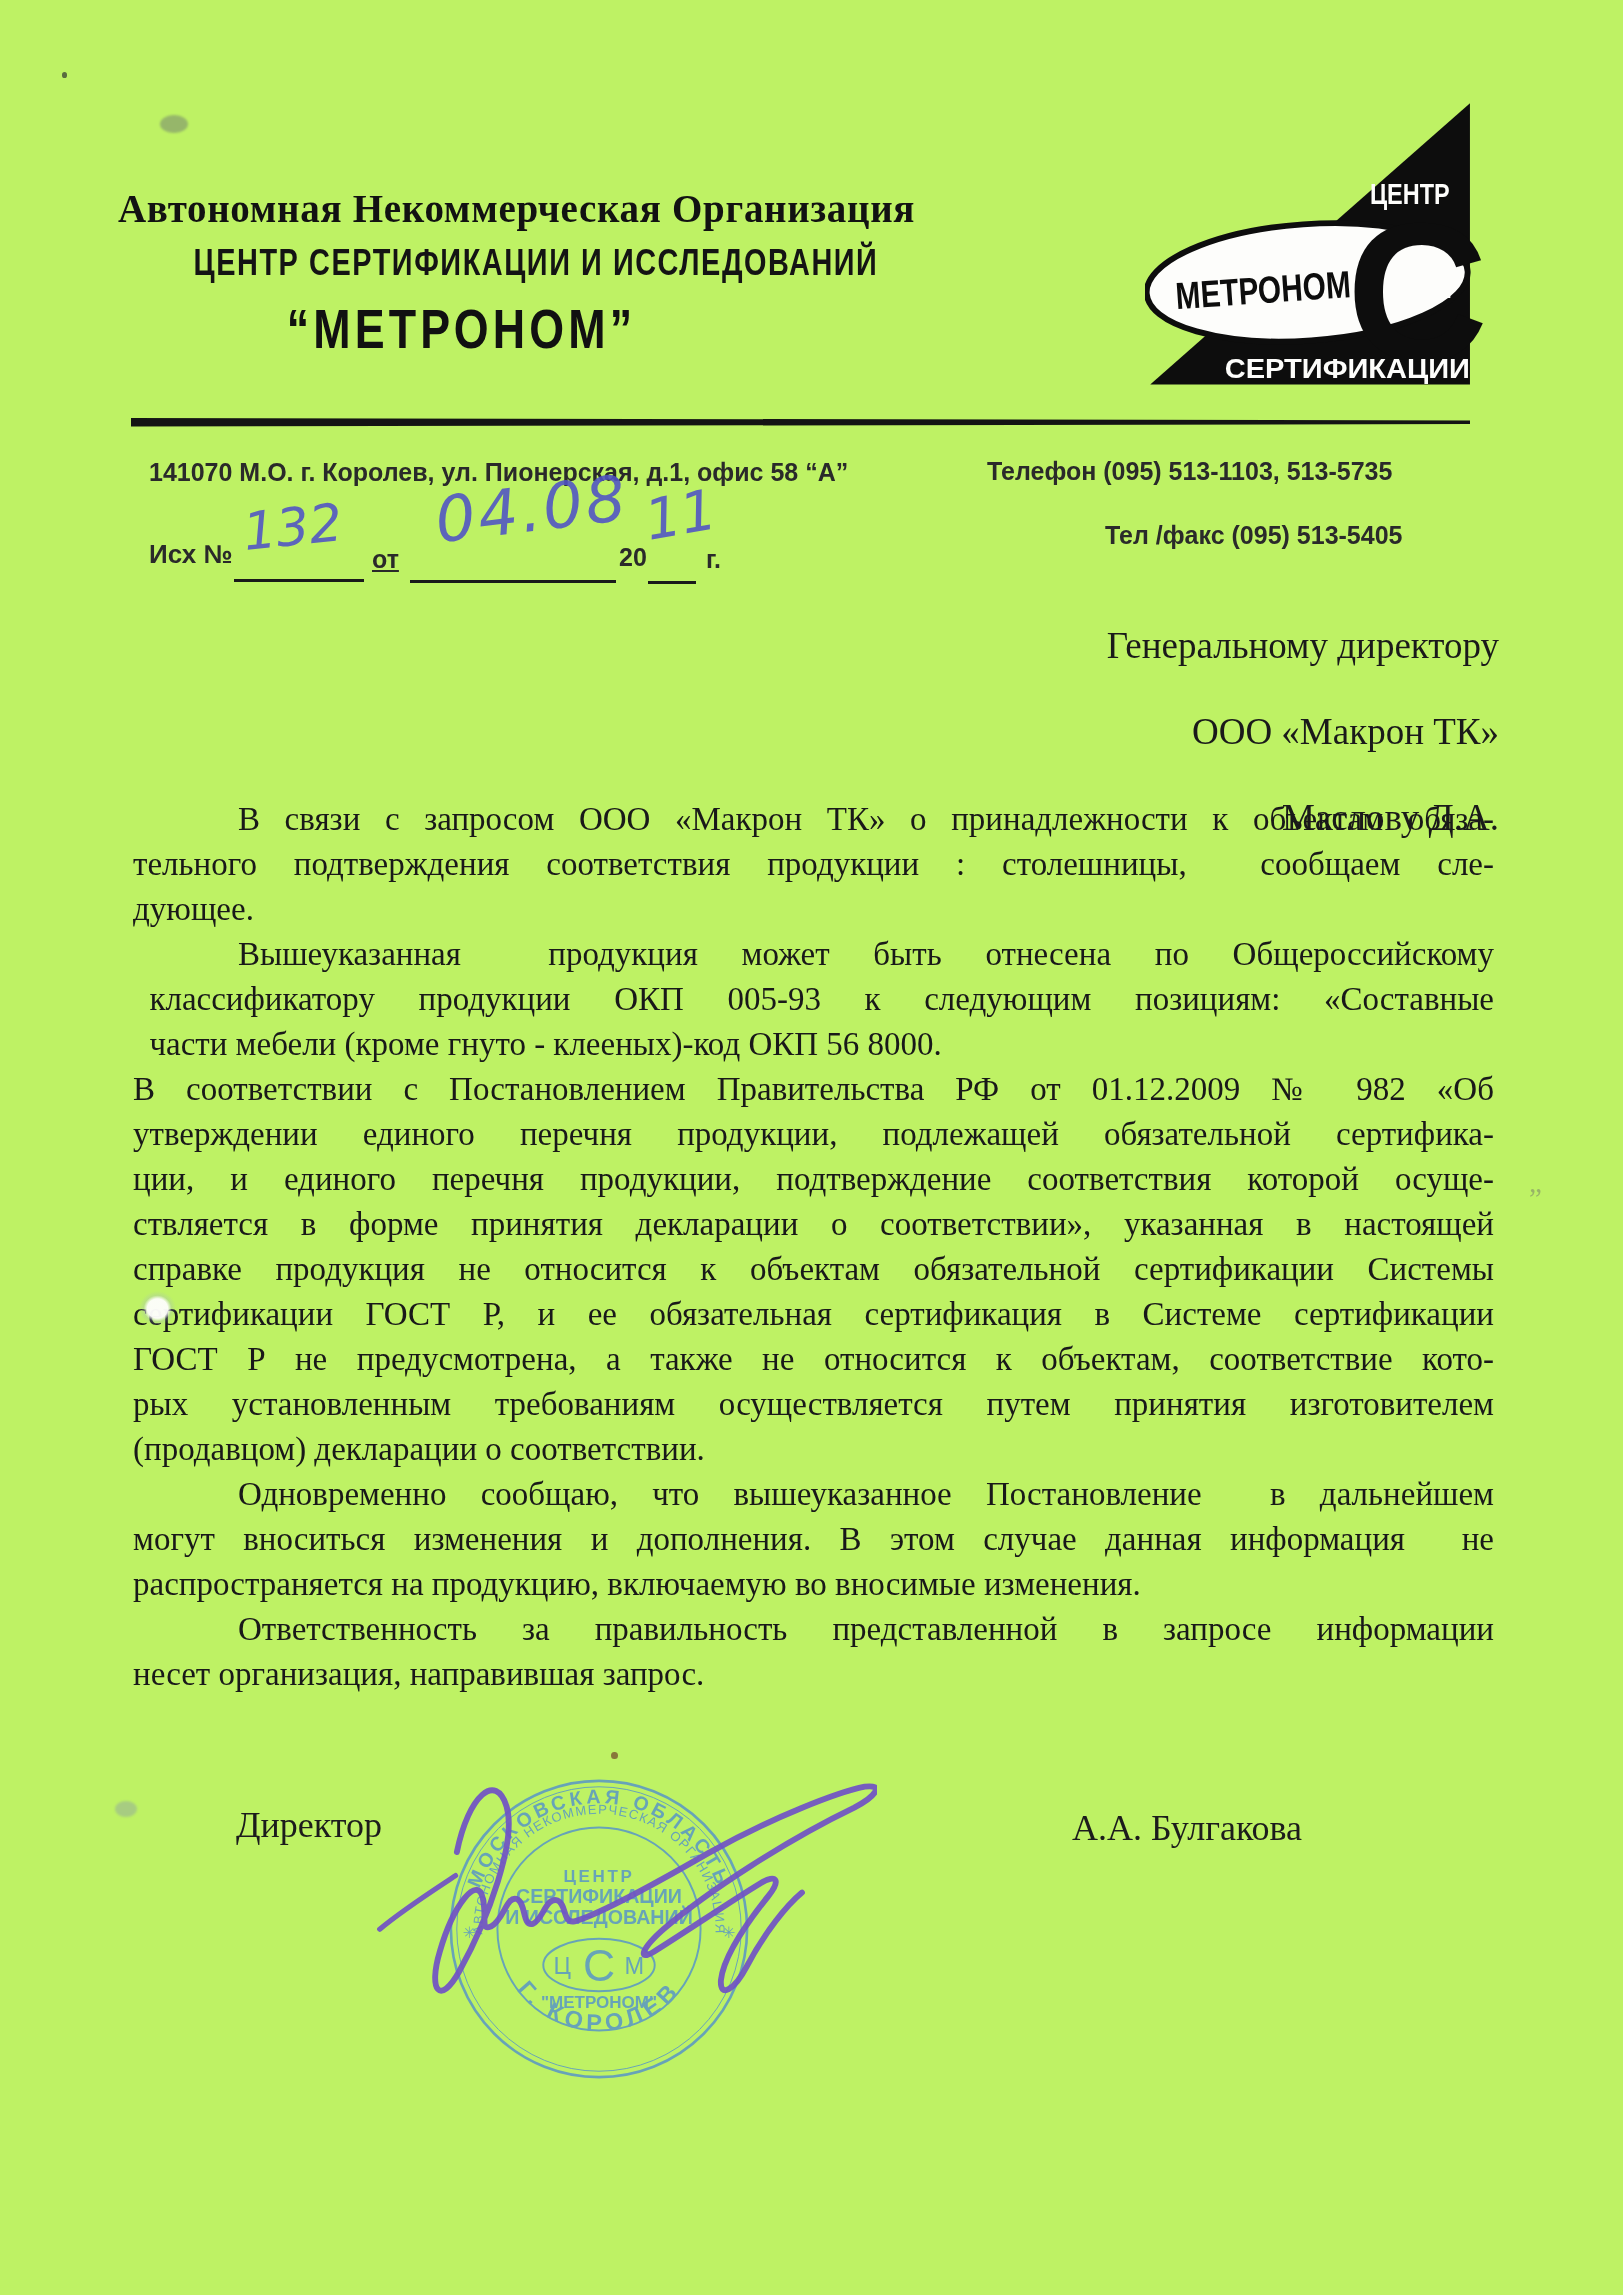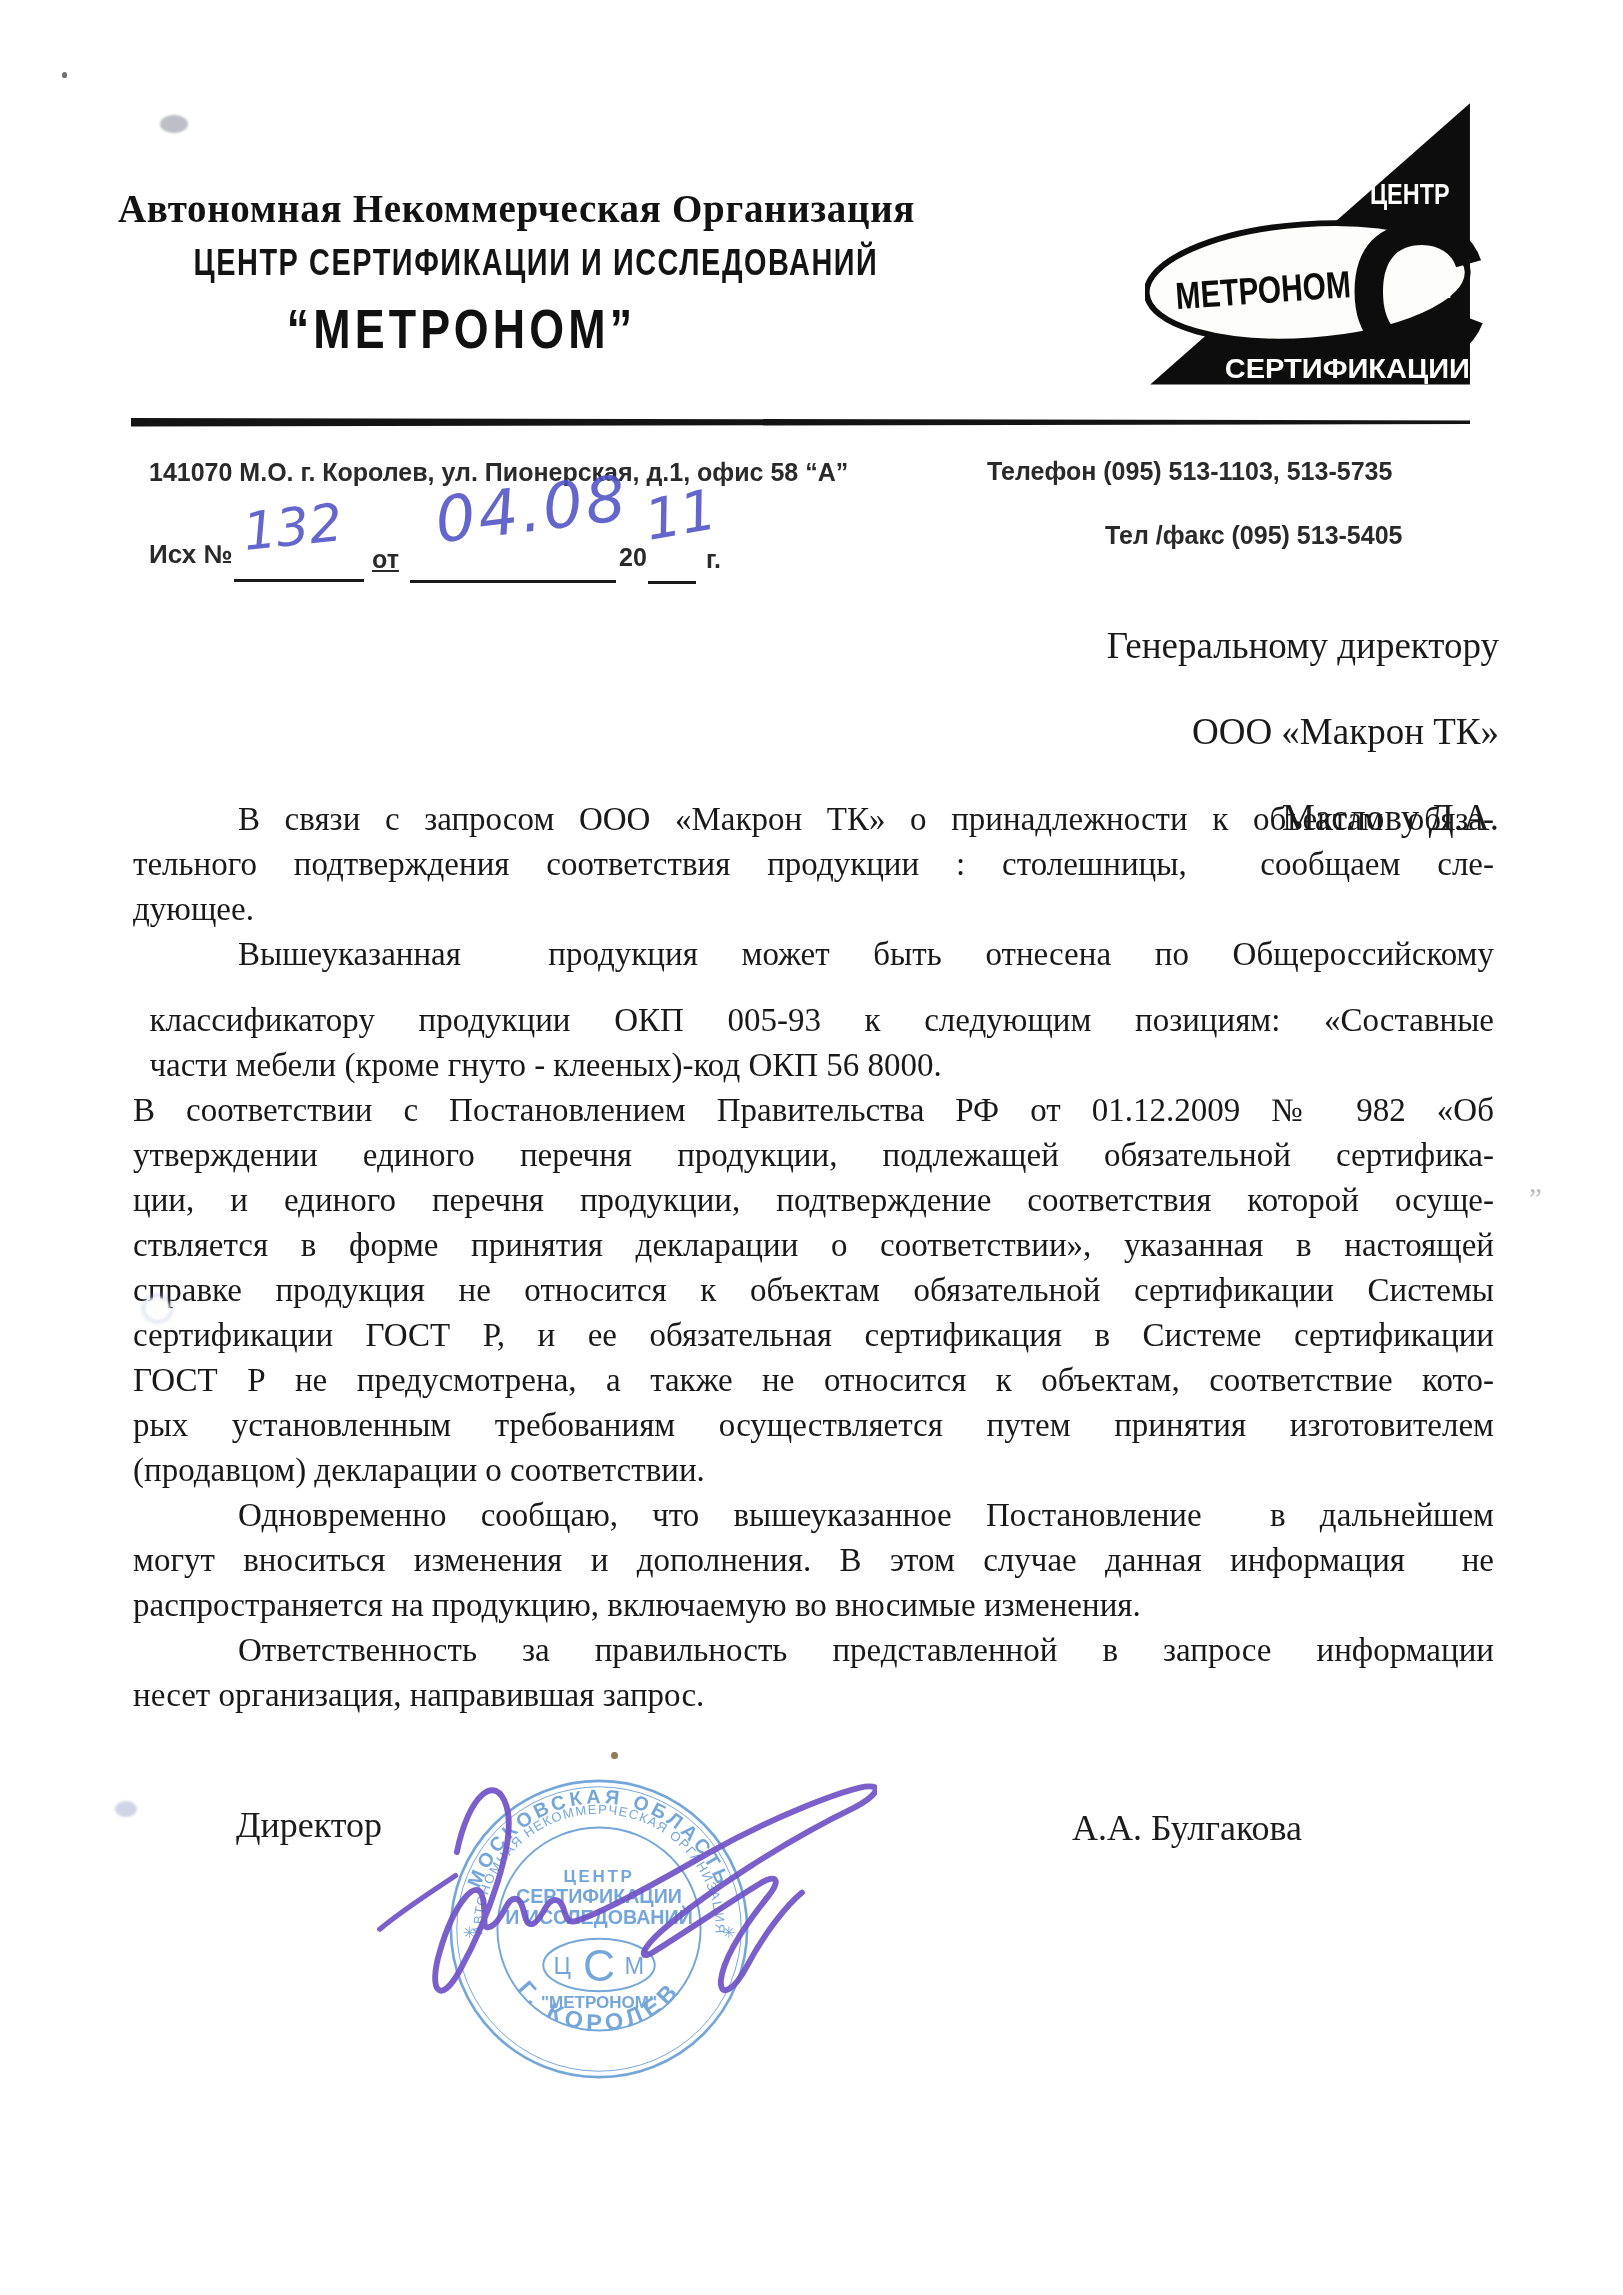--- a/index.html
+++ b/index.html
@@ -1,18 +1,18 @@
 <!DOCTYPE html>
 <html style="font-size:10.5px"><head>
 <meta charset="utf-8">
 <style>
   html,body{margin:0;padding:0;background:#e8e8e6;}
   .page{
     position:relative;width:1623px;height:2295px;margin:0 auto;
-    background:#ffffff;overflow:hidden;
+    background:#bef264;overflow:hidden;
     font-family:"Liberation Serif",serif;color:#161616;
   }
   .abs{position:absolute;}
   .h1{position:absolute;left:118px;top:186px;width:687px;text-align:center;
       font-family:"Liberation Serif",serif;font-weight:bold;font-size:39px;
       letter-spacing:0.7px;color:#121212;white-space:nowrap;}
   .h2{position:absolute;left:118px;top:242px;width:687px;text-align:center;
       font-family:"Liberation Sans",sans-serif;font-weight:bold;font-size:37px;
       letter-spacing:2px;color:#141414;transform:scaleX(.78);white-space:nowrap;}
   .h3{position:absolute;left:118px;top:296px;width:687px;text-align:center;
@@ -105,21 +105,21 @@
     <div>Генеральному директору</div>
     <div>ООО «Макрон ТК»</div>
     <div>Маслову Д.А.</div>
   </div>
 
   <div class="body-col" id="letter-body">
       <div class="bline just" style="text-indent: 105px;">В связи с запросом ООО «Макрон ТК» о принадлежности к объектам обяза-</div>
       <div class="bline just">тельного подтверждения соответствия продукции : столешницы,  сообщаем сле-</div>
       <div class="bline">дующее.</div>
       <div class="bline just" style="text-indent: 105px;">Вышеуказанная  продукция может быть отнесена по Общероссийскому</div>
-      <div class="bline just" style="text-indent: 16.4px; margin-top: 21px;">классификатору продукции ОКП 005-93 к следующим позициям: «Составные</div>
+      <div class="bline just" style="text-indent: 16.4px;">классификатору продукции ОКП 005-93 к следующим позициям: «Составные</div>
       <div class="bline" style="text-indent: 16.4px;">части мебели (кроме гнуто - клееных)-код ОКП 56 8000.</div>
       <div class="bline just">В соответствии с Постановлением Правительства РФ от 01.12.2009 № 982 «Об</div>
       <div class="bline just">утверждении единого перечня продукции, подлежащей обязательной сертифика-</div>
       <div class="bline just">ции, и единого перечня продукции, подтверждение соответствия которой осуще-</div>
       <div class="bline just">ствляется в форме принятия декларации о соответствии», указанная в настоящей</div>
       <div class="bline just">справке продукция не относится к объектам обязательной сертификации Системы</div>
       <div class="bline just">сертификации ГОСТ Р, и ее обязательная сертификация в Системе сертификации</div>
       <div class="bline just">ГОСТ Р не предусмотрена, а также не относится к объектам, соответствие кото-</div>
       <div class="bline just">рых установленным требованиям осуществляется путем принятия изготовителем</div>
       <div class="bline">(продавцом) декларации о соответствии.</div>

